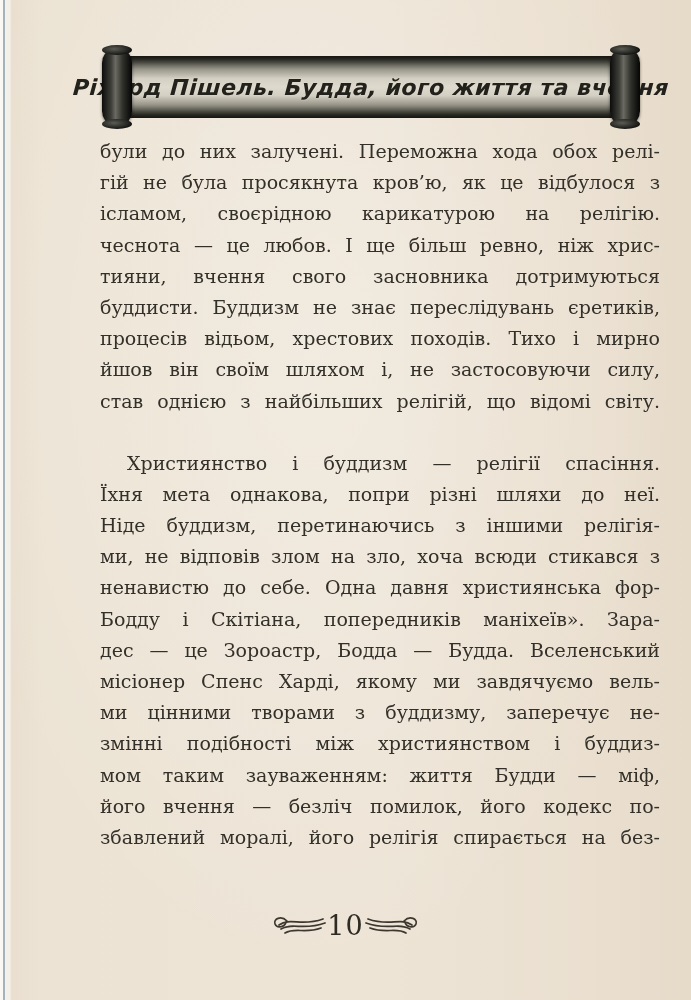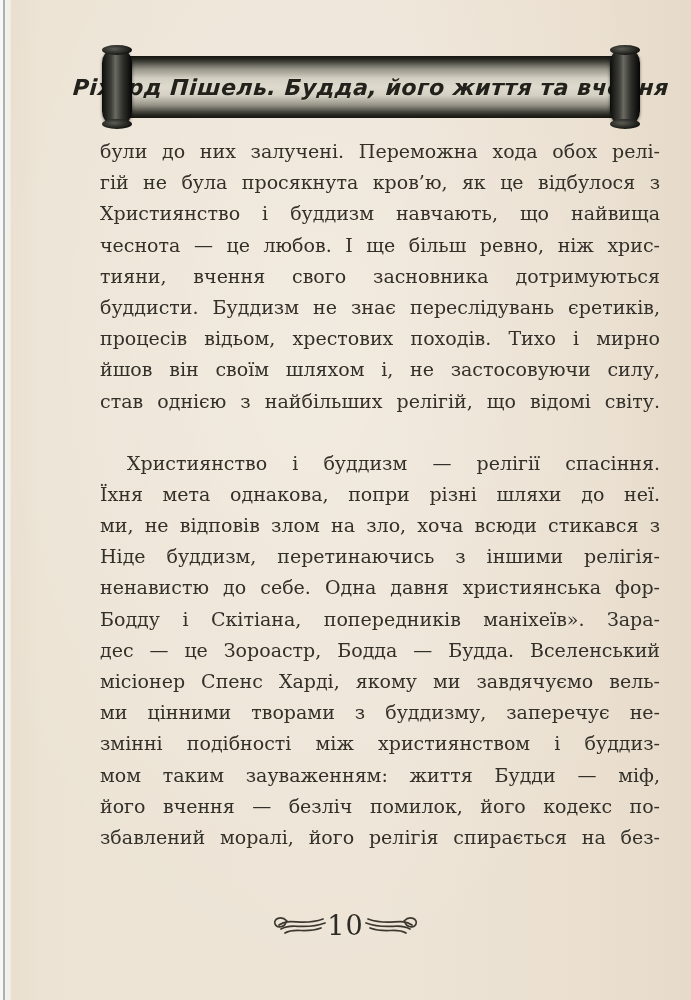--- a/index.html
+++ b/index.html
@@ -95,31 +95,31 @@
     </div>
     <div class="roll right">
       <div class="knob top"></div>
       <div class="knob bottom"></div>
     </div>
   </div>
 
   <div class="text-block" id="text-block">
       <div class="text-line">були до них залучені. Переможна хода обох релі-</div>
       <div class="text-line">гій не була просякнута кров’ю, як це відбулося з</div>
-      <div class="text-line">Християнство і буддизм навчають, що найвища</div>
+      <div class="text-line">ісламом, своєрідною карикатурою на релігію.</div>
       <div class="text-line">чеснота — це любов. І ще більш ревно, ніж хрис-</div>
       <div class="text-line">тияни, вчення свого засновника дотримуються</div>
       <div class="text-line">буддисти. Буддизм не знає переслідувань єретиків,</div>
       <div class="text-line">процесів відьом, хрестових походів. Тихо і мирно</div>
       <div class="text-line">йшов він своїм шляхом і, не застосовуючи силу,</div>
       <div class="text-line">став однією з найбільших релігій, що відомі світу.</div>
       <div class="text-line indent">Християнство і буддизм — релігії спасіння.</div>
       <div class="text-line">Їхня мета однакова, попри різні шляхи до неї.</div>
+      <div class="text-line">Ніде буддизм, перетинаючись з іншими релігія-</div>
       <div class="text-line">ми, не відповів злом на зло, хоча всюди стикався з</div>
-      <div class="text-line">Ніде буддизм, перетинаючись з іншими релігія-</div>
       <div class="text-line">ненавистю до себе. Одна давня християнська фор-</div>
       <div class="text-line">Бодду і Скітіана, попередників маніхеїв». Зара-</div>
       <div class="text-line">дес — це Зороастр, Бодда — Будда. Вселенський</div>
       <div class="text-line">місіонер Спенс Харді, якому ми завдячуємо вель-</div>
       <div class="text-line">ми цінними творами з буддизму, заперечує не-</div>
       <div class="text-line">змінні подібності між християнством і буддиз-</div>
       <div class="text-line">мом таким зауваженням: життя Будди — міф,</div>
       <div class="text-line">його вчення — безліч помилок, його кодекс по-</div>
       <div class="text-line">збавлений моралі, його релігія спирається на без-</div>
     </div>

